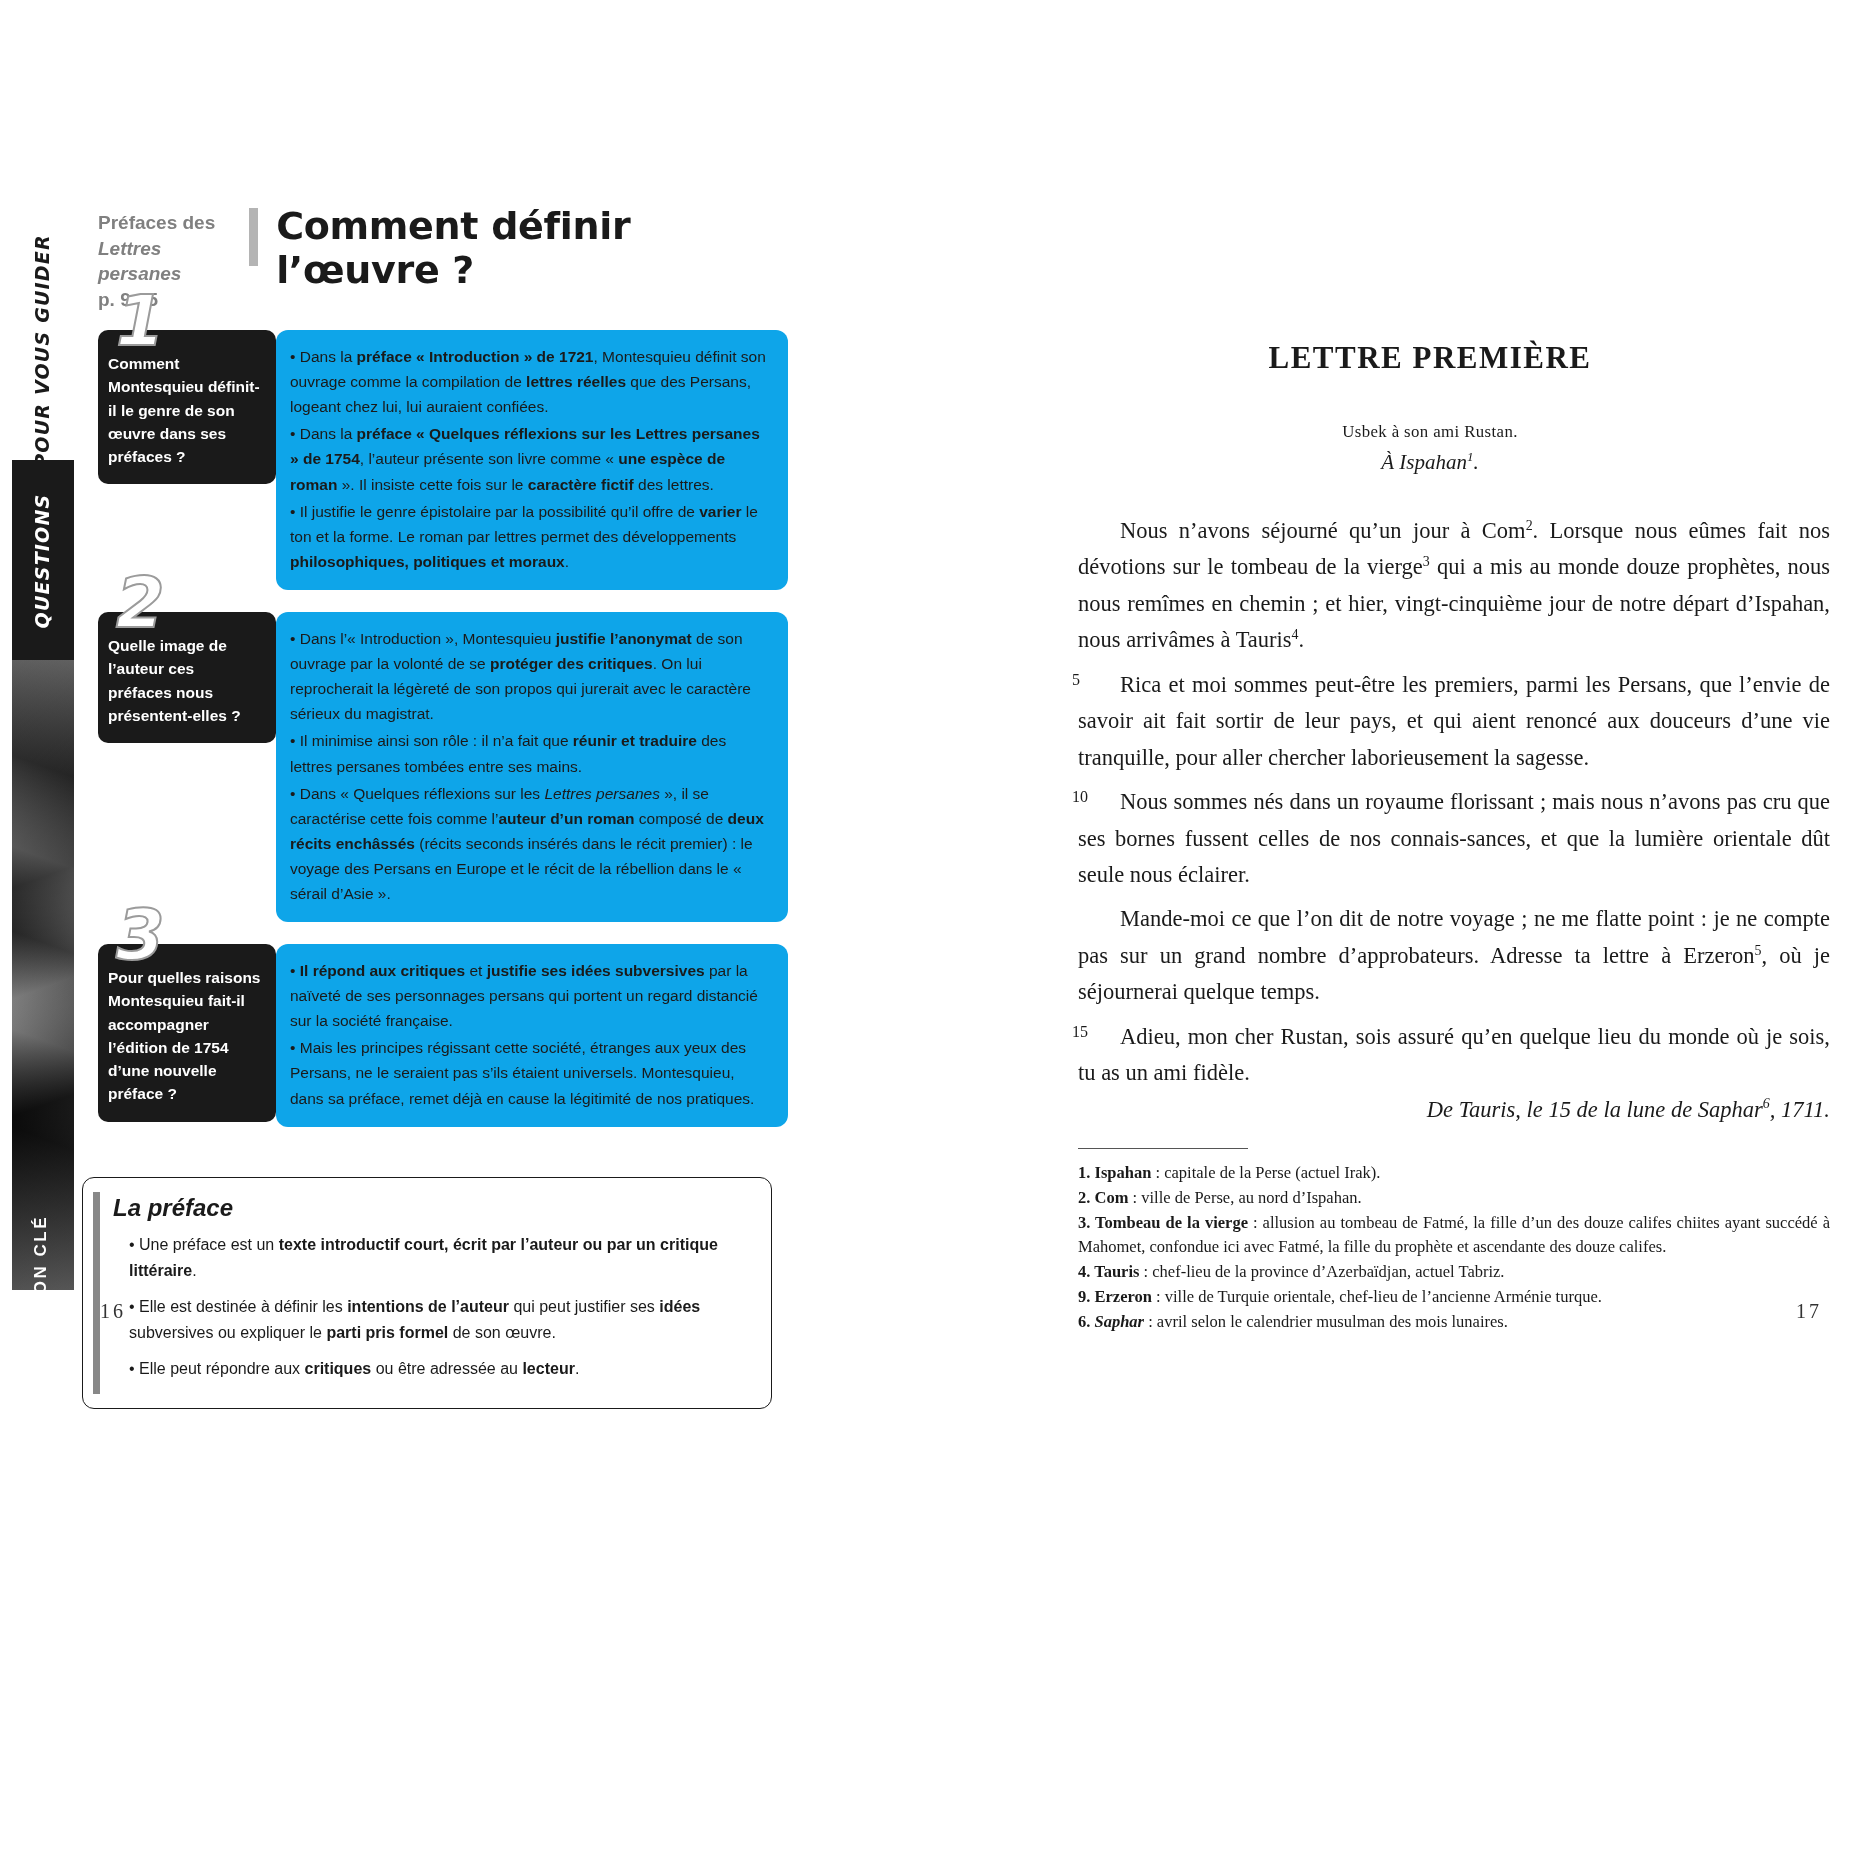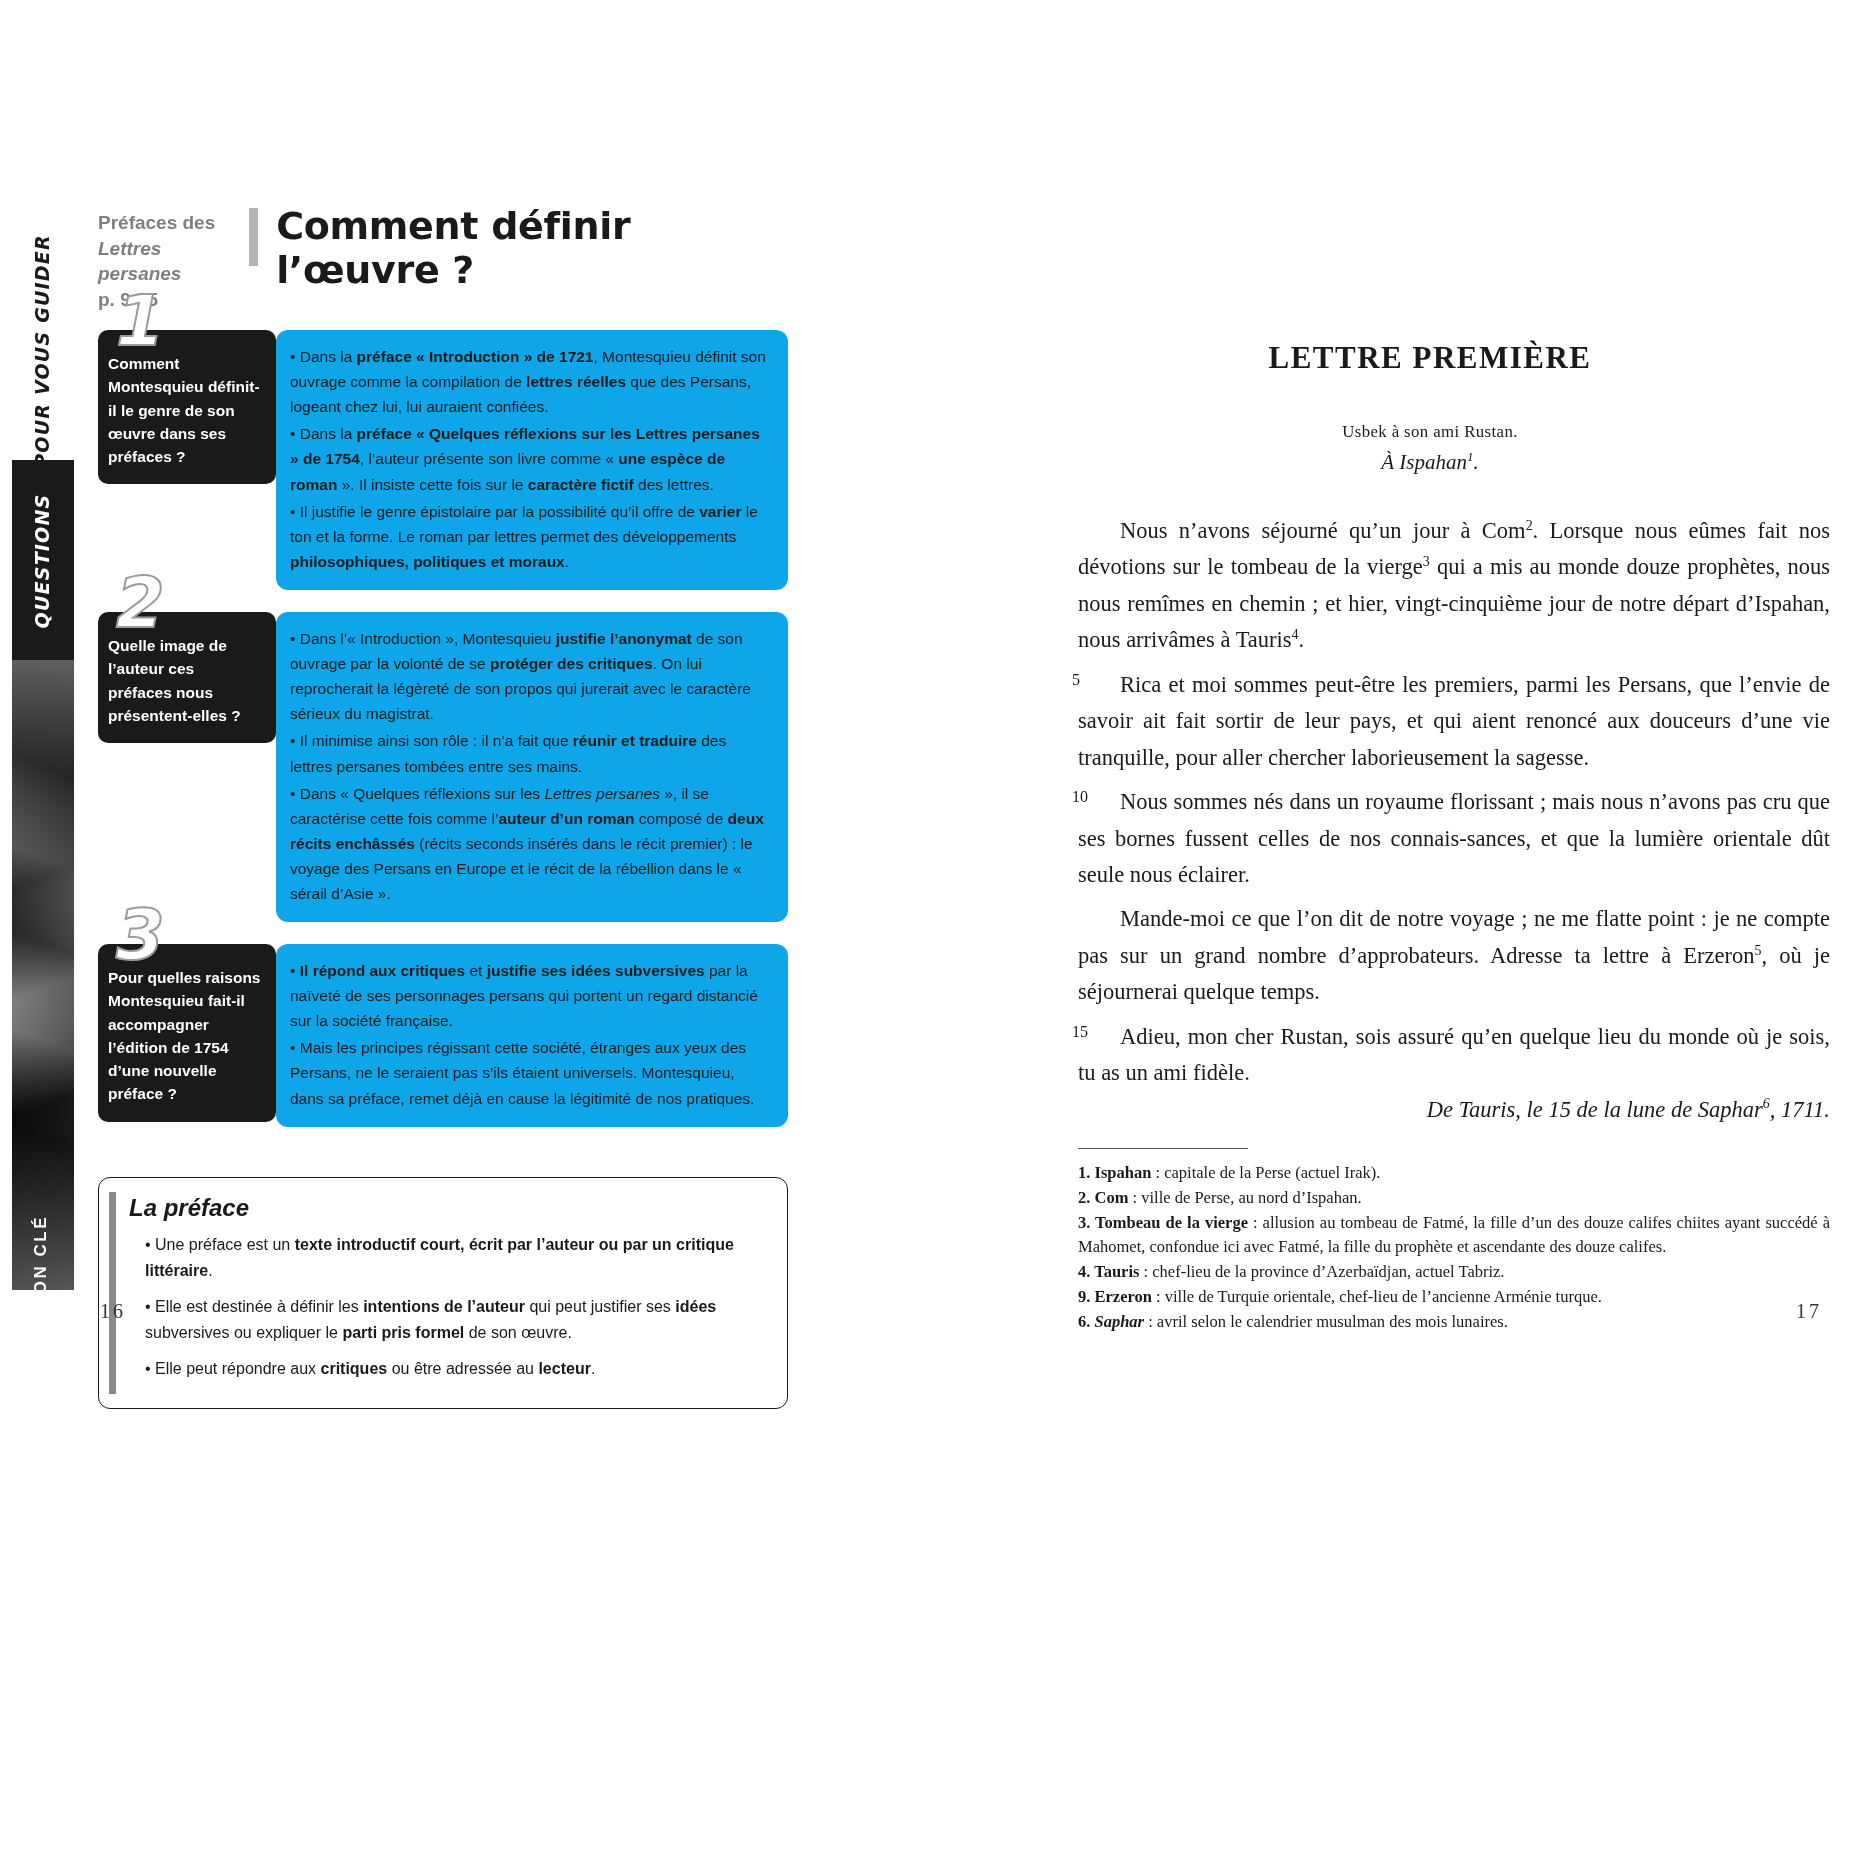--- a/index.html
+++ b/index.html
@@ -178,21 +178,21 @@
     line-height: 1.62;
     color: #1a1a1a;
   }
   .acard p { margin: 0 0 2px 0; text-indent: 0; }
   .acard b { font-weight: bold; }
   .acard i { font-style: italic; }
 
   
   .defbox {
     position: absolute;
-    left: 98px;
+    left: 82px;
     width: 690px;
     background: #ffffff;
     border: 1px solid #1a1a1a;
     border-radius: 12px;
     padding: 16px 22px 16px 30px;
     box-sizing: border-box;
   }
   .defbar {
     position: absolute;
     left: 10px; top: 14px;

